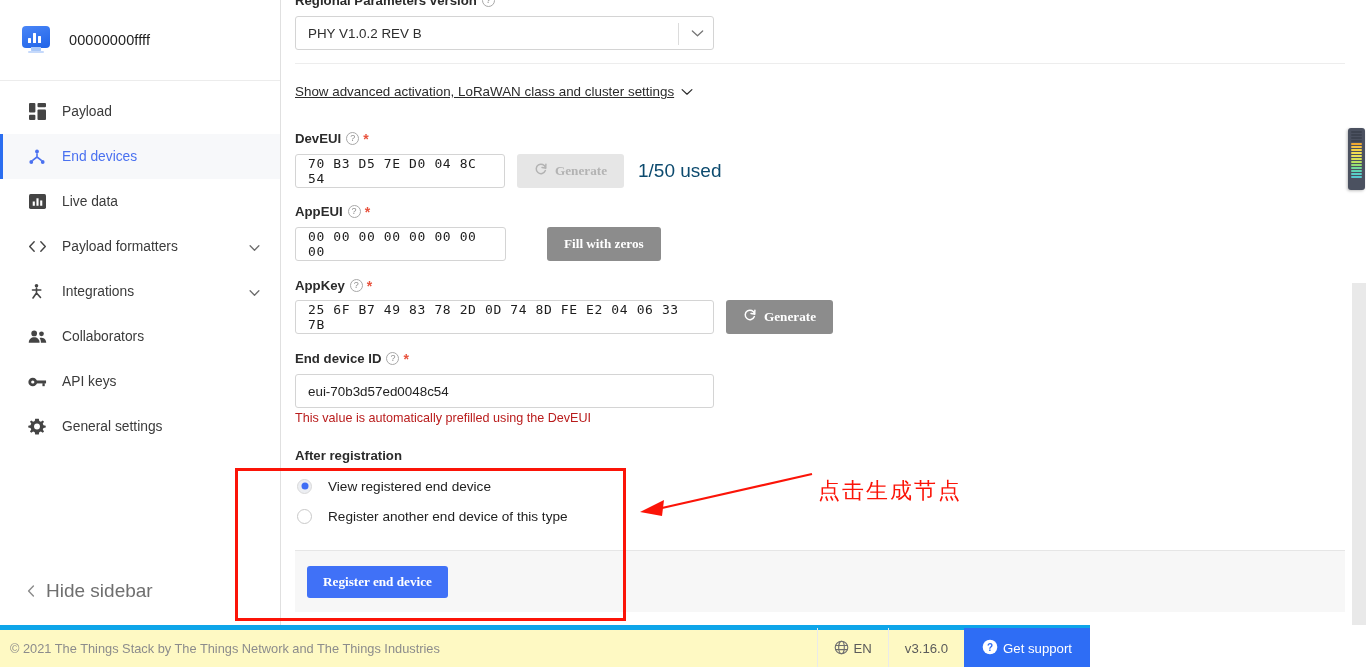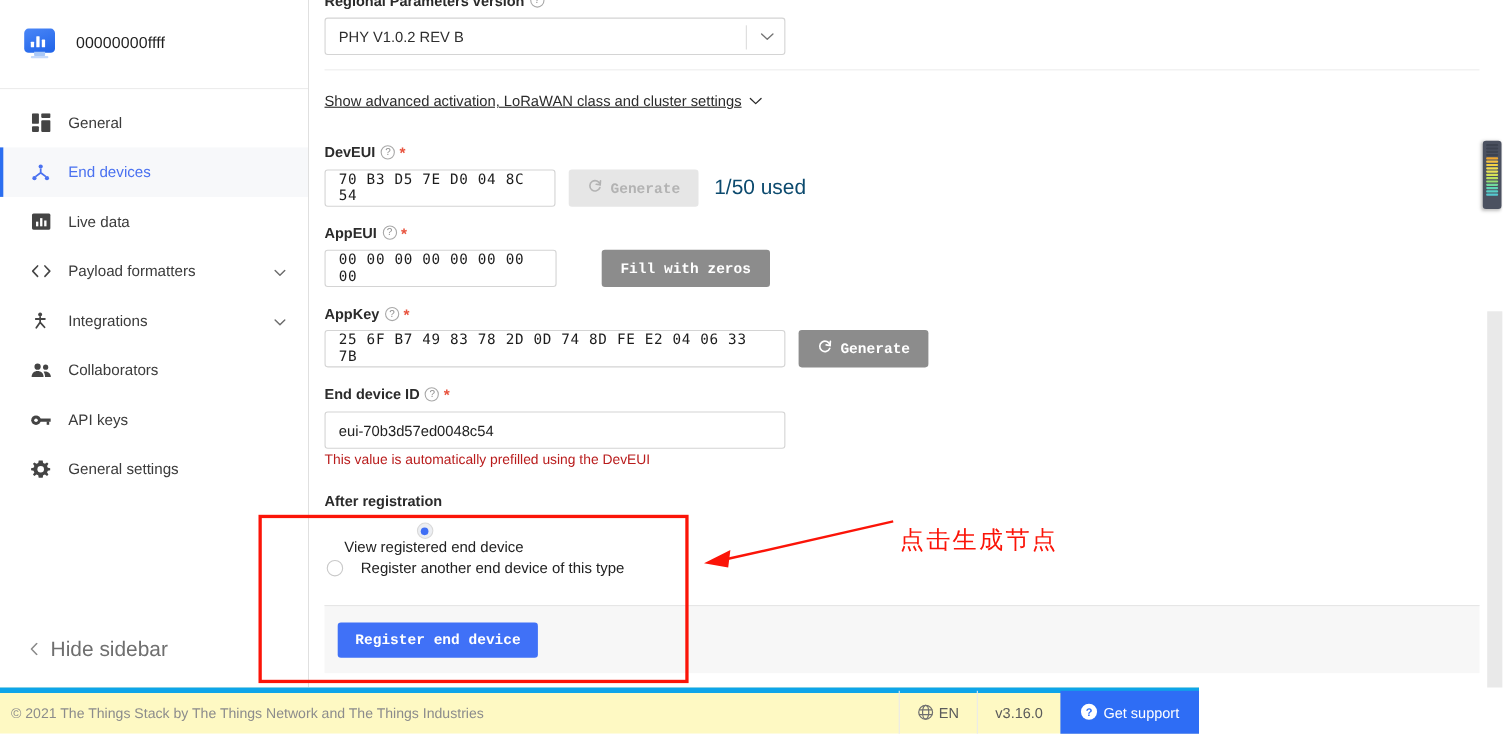--- a/index.html
+++ b/index.html
@@ -212,21 +212,21 @@
     border: none;
     border-radius: 3px;
     display: inline-flex;
     align-items: center;
     justify-content: center;
     gap: 7px;
     font-size: 13.2px;
     font-weight: bold;
     padding: 0 17px;
     cursor: pointer;
-    font-family: Liberation Mono, monospace;
+    font-family: Liberation Serif, serif;
   }
   .btn-disabled { background: #e6e6e6; color: #b3b3b3; cursor: default; }
   .btn-grey { background: #8c8c8c; color: #ffffff; }
   .btn-blue { background: #4071f7; color: #ffffff; }
 
   .hint {
     font-size: 12.6px;
     color: #b91c1c;
   }
   .used-count { font-size: 19px; color: #0c4a6e; }
@@ -372,21 +372,21 @@
 
       <div class="nav-item">
         <span class="nav-icon">
           <svg width="17" height="17" viewBox="0 0 16 16" fill="currentColor">
             <rect x="0" y="0" width="6" height="9" rx="1"></rect>
               <rect x="8" y="0" width="8" height="4" rx="1"></rect>
             <rect x="0" y="11" width="6" height="5" rx="1"></rect>
               <rect x="8" y="6" width="8" height="10" rx="1"></rect>
           </svg>
         </span>
-        <span class="nav-label">General</span>
+        <span class="nav-label">Payload</span>
       </div>
 
       <div class="nav-item active">
         <span class="nav-icon">
           <svg width="18" height="18" viewBox="0 0 18 18" fill="none" stroke="currentColor" stroke-width="1.6">
             <circle cx="9" cy="3.4" r="1.9" fill="currentColor" stroke="none"></circle>
             <circle cx="3.3" cy="14" r="1.9" fill="currentColor" stroke="none"></circle>
             <circle cx="14.7" cy="14" r="1.9" fill="currentColor" stroke="none"></circle>
             <path d="M9 5.3 V9 M9 9 L4.3 12.6 M9 9 L13.7 12.6"></path>
           </svg>
@@ -575,21 +575,21 @@
       </div>
       <div class="text-input" style="position:absolute; left:0; top:374px; width:419px;">
         <span>eui-70b3d57ed0048c54</span>
       </div>
       <div class="hint" style="position:absolute; left:0; top:411px;">This value is automatically prefilled using the DevEUI</div>
 
       <div class="field-label" style="position:absolute; left:0; top:448px;">
         <span>After registration</span>
       </div>
 
-      <div class="radio-row" style="position:absolute; left:2px; top:475px;flex-direction:column;">
+      <div class="radio-row" style="position:absolute; left:2px; top:475px;">
         <span class="radio checked"></span>
         <span class="radio-label">View registered end device</span>
       </div>
       <div class="radio-row" style="position:absolute; left:2px; top:505px;">
         <span class="radio"></span>
         <span class="radio-label">Register another end device of this type</span>
       </div>
 
       <div class="submit-band" style="position:absolute; left:0; top:550px;">
         <button class="btn btn-blue" style="height:32px; padding:0 16px;">

